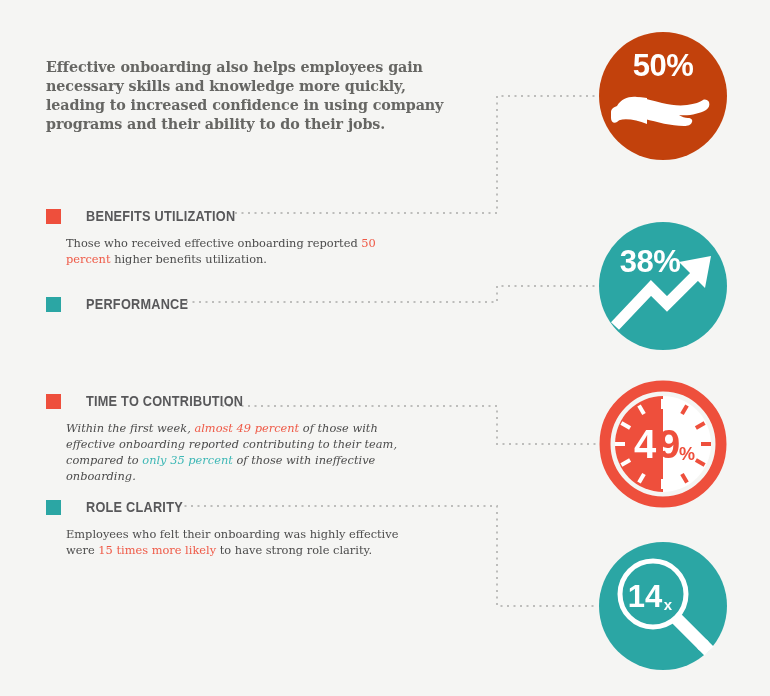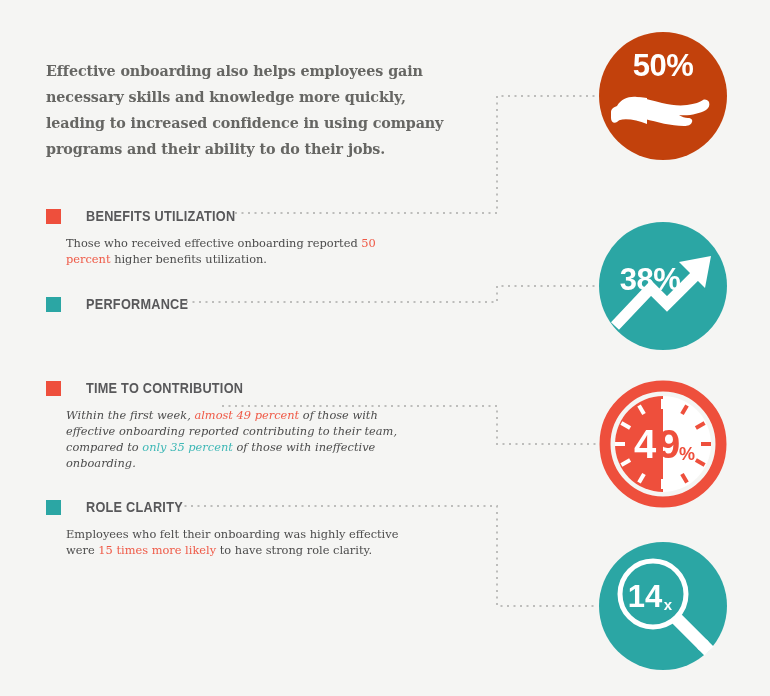--- a/index.html
+++ b/index.html
@@ -30,21 +30,21 @@
 
   
   #headline {
     position: absolute;
     left: 46px;
     top: 58px;
     width: 400px;
     font-family: "DejaVu Serif", "Liberation Serif", serif;
     font-weight: bold;
     font-size: 14.3px;
-    line-height: 26px;
+    line-height: 19px;
     color: #666663;
     letter-spacing: -0.1px;
   }
 
   
   .section {
     position: absolute;
     left: 46px;
     width: 460px;
   }
@@ -106,21 +106,21 @@
     height: 128px;
   }
   .big-num {
     position: absolute;
     font-family: "Liberation Sans", sans-serif;
     font-weight: bold;
     color: #ffffff;
     letter-spacing: -0.5px;
   }
   #num-50 { left: 0; top: 16px; width: 128px; text-align: center; font-size: 31px; }
-  #num-38 { left: 8px; top: 22px; width: 86px; text-align: center; font-size: 31px; margin-top: 18px; }
+  #num-38 { left: 8px; top: 22px; width: 86px; text-align: center; font-size: 31px; }
 </style>
 </head>
 <body>
 
 <div id="infographic">
 
   <svg id="connectors" viewBox="0 0 770 696">
     <g stroke="#bdbdbb" stroke-width="2" stroke-dasharray="2 4.5" stroke-linecap="butt" fill="none">
 
       <path d="M 222 213 L 497 213 L 497 96 L 598 96"></path>
@@ -145,21 +145,21 @@
     </div>
   </div>
 
   <div class="section" style="top:294px;">
     <div class="sec-head">
       <span class="bullet teal"></span>
       <span class="sec-title">Performance</span>
     </div>
   </div>
 
-  <div class="section" style="top:378px;">
+  <div class="section" style="top:391px;">
     <div class="sec-head">
       <span class="bullet red"></span>
       <span class="sec-title">Time to Contribution</span>
     </div>
     <div class="sec-body" style="width:340px;font-style:italic;">
       <span>Within the first week, </span><span class="hl-red">almost 49 percent</span><span> of those with effective onboarding reported contributing to their team, compared to </span><span class="hl-teal">only 35 percent</span><span> of those with ineffective onboarding.</span>
     </div>
   </div>
 
   <div class="section" style="top:497px;">

